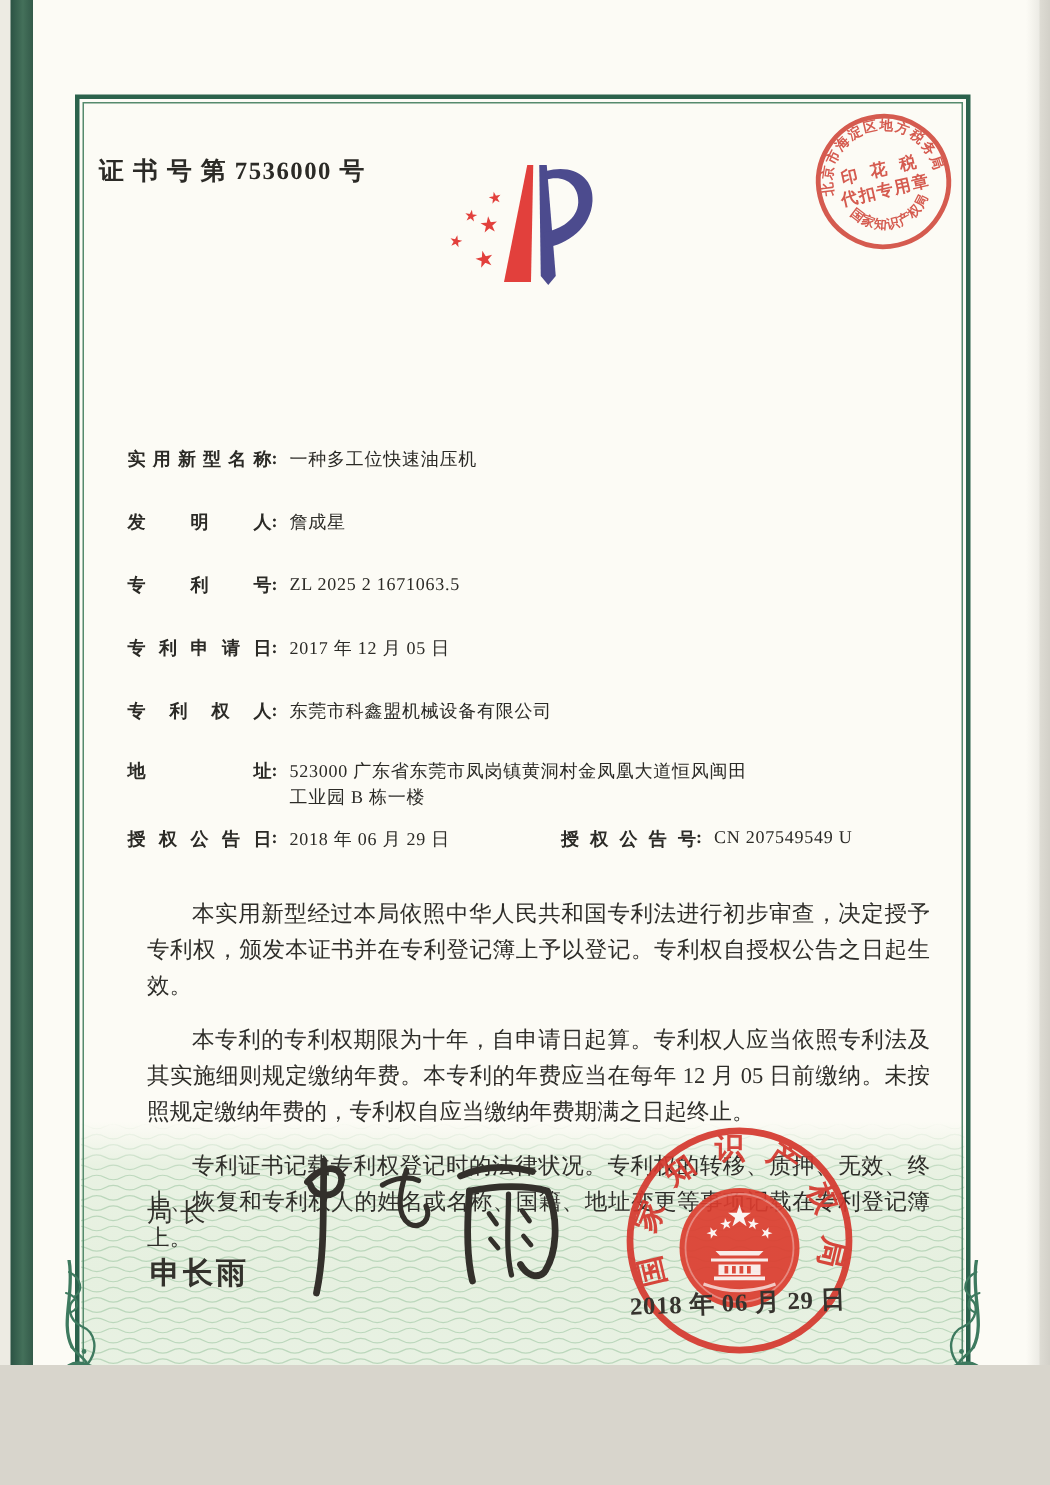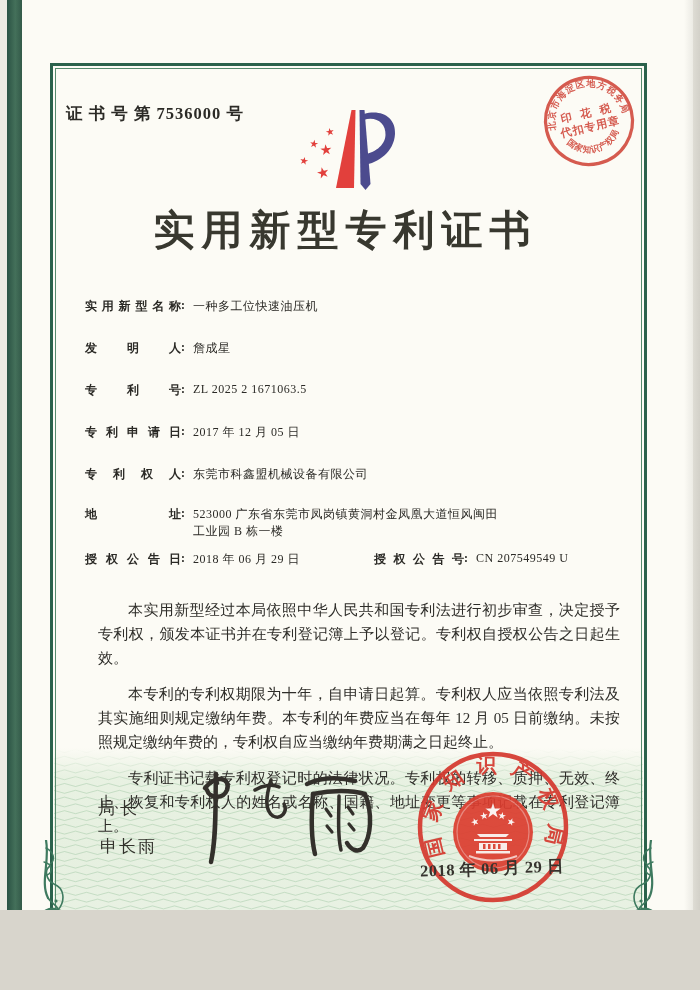--- a/index.html
+++ b/index.html
@@ -21,21 +21,21 @@
   .fvalue{font-weight:500;letter-spacing:.5px;white-space:pre-line;display:inline-block;vertical-align:top;max-width:445px;}
   .body-block{left:86px;top:586px;width:546px;z-index:4;}
   .body-block p{margin:12px;font-size:15px;line-height:24px;text-align:justify;text-indent:2em;color:#2e2d29;}
   .pattern{left:54px;top:748px;width:589px;height:187px;z-index:1;
            background:linear-gradient(180deg,rgba(232,241,227,0) 0%,rgba(229,240,223,.85) 15%,#e6f0e0 55%,#e9f2e4 100%);}
   .pattern svg{-webkit-mask-image:linear-gradient(180deg,transparent,black 20%,black 100%);
                mask-image:linear-gradient(180deg,transparent,black 20%,black 100%);}
   .director{left:98px;top:797px;font-family:"Liberation Sans","DejaVu Sans",sans-serif;
             font-size:17px;font-weight:500;letter-spacing:5px;z-index:4;color:#33322c;}
   .director2{left:100px;top:835px;font-family:"Liberation Sans","DejaVu Sans",sans-serif;
-             font-size:17px;font-weight:400;letter-spacing:2px;z-index:4;color:#33322c;}
+             font-size:20px;font-weight:700;letter-spacing:2px;z-index:4;color:#33322c;}
   .signature{left:185px;top:762px;z-index:5;}
   .seal{left:414px;top:748px;z-index:5;}
   .seal-date{left:403px;top:858px;width:178px;text-align:center;font-size:16.5px;font-weight:600;
              letter-spacing:.5px;color:#36332e;z-index:6;transform:rotate(-2deg);}
   .footer{left:50px;top:911px;width:591px;text-align:center;font-size:13.5px;letter-spacing:1px;z-index:4;color:#3a392f;}
   .tax-stamp{left:541px;top:73px;z-index:4;transform:rotate(-13deg);opacity:.9;}
   .flourish{z-index:5;}
   .fl-left{left:36px;top:840px;}
   .fl-right{left:546px;top:840px;transform:scaleX(-1);}
   .logo{left:290px;top:108px;z-index:4;}
@@ -112,21 +112,20 @@
     <text font-size="9" fill="#d14a3e" letter-spacing="1" font-weight="600">
       <textPath href="#taxTopArc" startOffset="50%" text-anchor="middle">北京市海淀区地方税务局</textPath>
     </text>
     <text font-size="8.5" fill="#d14a3e" letter-spacing="0.5" font-weight="600">
       <textPath href="#taxBottomArc" startOffset="50%" text-anchor="middle">国家知识产权局</textPath>
     </text>
     <text x="47.5" y="43" text-anchor="middle" font-size="11" letter-spacing="3" fill="#d14a3e" font-weight="700">印 花 税</text>
     <text x="47.5" y="57" text-anchor="middle" font-size="11" letter-spacing="1" fill="#d14a3e" font-weight="700">代扣专用章</text>
   </svg>
 
-  <div class="abs title">实用新型专利证书</div>
 
   <div class="abs frow" style="top:298px">
     <span class="flabel">实用新型名称</span><span class="fcolon">:</span><span class="fvalue">一种多工位快速油压机</span>
   </div>
   <div class="abs frow" style="top:340px">
     <span class="flabel">发明人</span><span class="fcolon">:</span><span class="fvalue">詹成星</span>
   </div>
   <div class="abs frow" style="top:382px">
     <span class="flabel">专利号</span><span class="fcolon">:</span><span class="fvalue">ZL 2025 2 1671063.5</span>
   </div>

